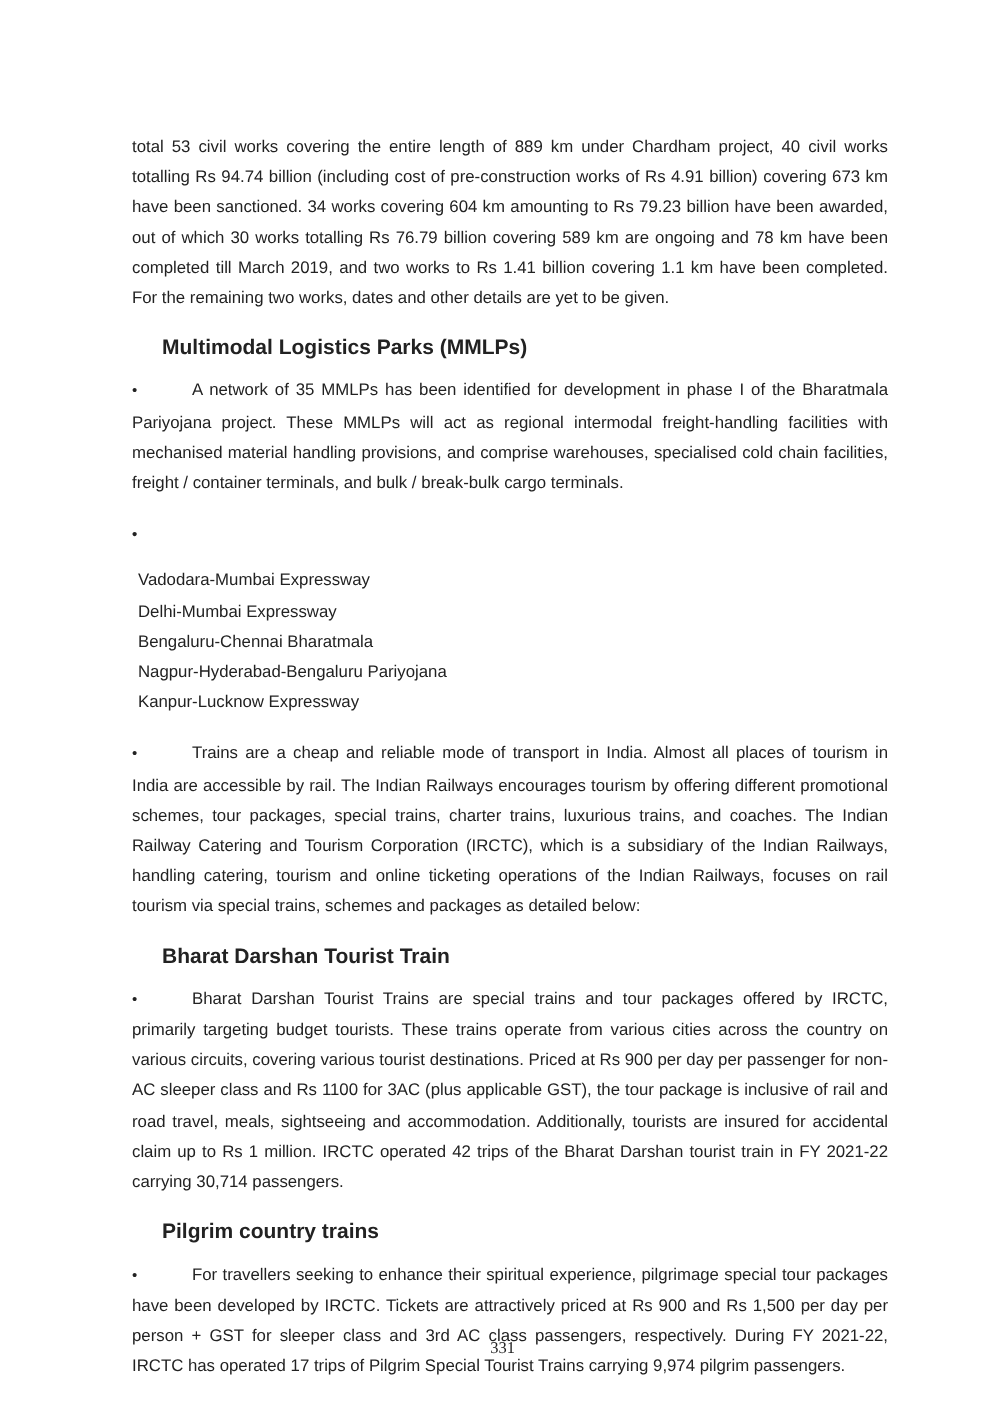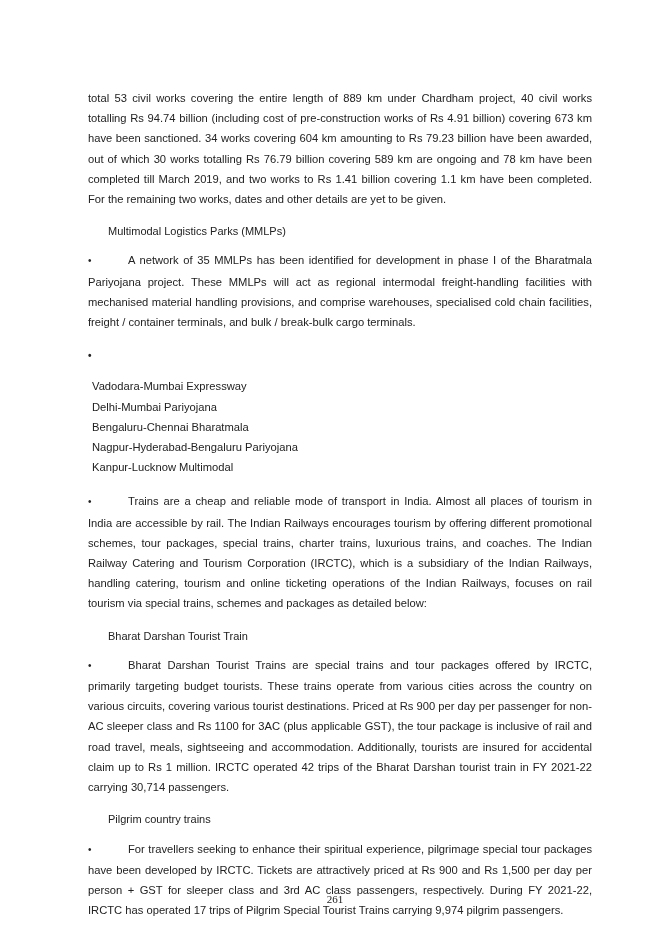--- a/index.html
+++ b/index.html
@@ -3,21 +3,21 @@
   <meta charset="utf-8">
   <style>
     html, body { margin: 0; padding: 0; background: #ffffff; }
     body { width: 670px; height: 947px; position: relative; overflow: hidden; }
     .page {
       position: absolute; left: 88px; top: 88px; width: 504px;
       font-family: "Liberation Sans", sans-serif; font-size: 11.2px; line-height: 20.2px; color: #222;
     }
     p { margin: 0; text-align: justify; }
     .para { margin-bottom: 12px; }
-    .subhead { font-weight: normal; margin: 0 0 9px 20px; font-size: 11px; }
+    .subhead { font-weight: bold; margin: 0 0 9px 20px; font-size: 14px; }
     .bullet-para { text-indent: 0; position: relative; }
     .bullet { display: inline-block; width: 40px; }
     .bullet::before { content: "\2022"; font-size: 10px; }
     .big-bullet { font-weight: bold; font-size: 14px; margin: 4px 0 10px 0; }
     .big-bullet .bullet { width: 40px; }
     .list { margin: 0 0 14px 4px; padding: 0; list-style: none; }
     .list li { line-height: 20.2px; }
     .section-title { font-size: 15.5px; font-weight: bold; margin: 14px 0 8px 0; color: #222; font-weight: 600; }
     .pagenum {
       position: absolute; left: 0; width: 670px; top: 893px; text-align: center;
@@ -29,29 +29,29 @@
 
 <div class="page">
   <p class="para">total 53 civil works covering the entire length of 889 km under Chardham project, 40 civil works totalling Rs 94.74 billion (including cost of pre-construction works of Rs 4.91 billion) covering 673 km have been sanctioned. 34 works covering 604 km amounting to Rs 79.23 billion have been awarded, out of which 30 works totalling Rs 76.79 billion covering 589 km are ongoing and 78 km have been completed till March 2019, and two works to Rs 1.41 billion covering 1.1 km have been completed. For the remaining two works, dates and other details are yet to be given.</p>
 
   <div class="subhead">Multimodal Logistics Parks (MMLPs)</div>
   <p class="para bullet-para"><span class="bullet"></span><span>A network of 35 MMLPs has been identified for development in phase I of the Bharatmala Pariyojana project. These MMLPs will act as regional intermodal freight-handling facilities with mechanised material handling provisions, and comprise warehouses, specialised cold chain facilities, freight / container terminals, and bulk / break-bulk cargo terminals.</span></p>
 
   <div class="big-bullet"><span class="bullet"></span></div>
   <ul class="list">
     <li>Vadodara-Mumbai Expressway</li>
-    <li>Delhi-Mumbai Pariyojana</li>
+    <li>Delhi-Mumbai Expressway</li>
     <li>Bengaluru-Chennai Bharatmala</li>
     <li>Nagpur-Hyderabad-Bengaluru Pariyojana</li>
-    <li>Kanpur-Lucknow Multimodal</li>
+    <li>Kanpur-Lucknow Expressway</li>
   </ul>
 
   <p class="para bullet-para"><span class="bullet"></span><span>Trains are a cheap and reliable mode of transport in India. Almost all places of tourism in India are accessible by rail. The Indian Railways encourages tourism by offering different promotional schemes, tour packages, special trains, charter trains, luxurious trains, and coaches. The Indian Railway Catering and Tourism Corporation (IRCTC), which is a subsidiary of the Indian Railways, handling catering, tourism and online ticketing operations of the Indian Railways, focuses on rail tourism via special trains, schemes and packages as detailed below:</span></p>
 
   <div class="subhead">Bharat Darshan Tourist Train</div>
   <p class="para bullet-para"><span class="bullet"></span><span>Bharat Darshan Tourist Trains are special trains and tour packages offered by IRCTC, primarily targeting budget tourists. These trains operate from various cities across the country on various circuits, covering various tourist destinations. Priced at Rs 900 per day per passenger for non-AC sleeper class and Rs 1100 for 3AC (plus applicable GST), the tour package is inclusive of rail and road travel, meals, sightseeing and accommodation. Additionally, tourists are insured for accidental claim up to Rs 1 million. IRCTC operated 42 trips of the Bharat Darshan tourist train in FY 2021-22 carrying 30,714 passengers.</span></p>
 
   <div class="subhead">Pilgrim country trains</div>
   <p class="para bullet-para"><span class="bullet"></span><span>For travellers seeking to enhance their spiritual experience, pilgrimage special tour packages have been developed by IRCTC. Tickets are attractively priced at Rs 900 and Rs 1,500 per day per person + GST for sleeper class and 3rd AC class passengers, respectively. During FY 2021-22, IRCTC has operated 17 trips of Pilgrim Special Tourist Trains carrying 9,974 pilgrim passengers.</span></p>
 
 </div>
 
-<div class="pagenum">261</div>
+<div class="pagenum">331</div>
 
 </body></html>

